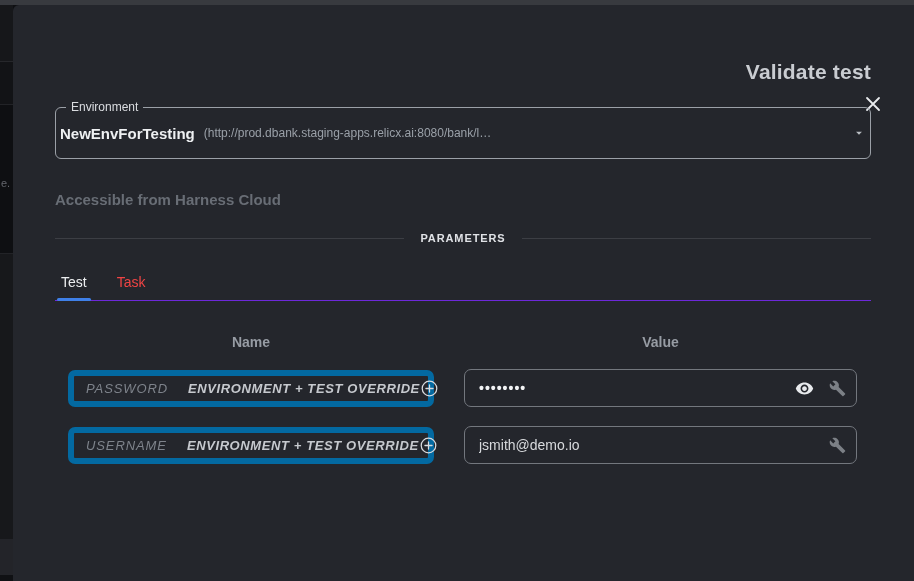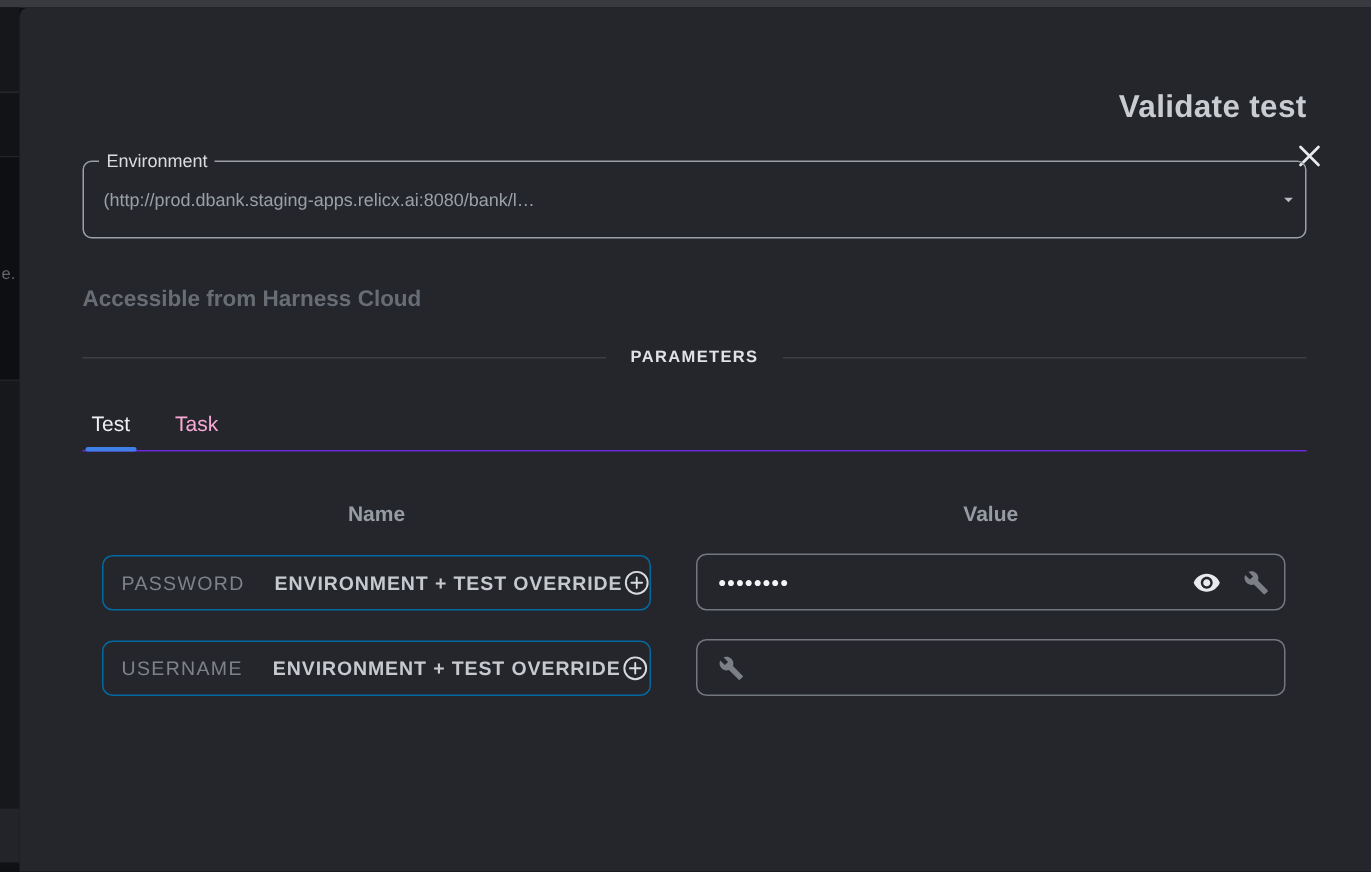--- a/index.html
+++ b/index.html
@@ -45,36 +45,36 @@
   .section-divider span { font-size:11px; font-weight:bold; letter-spacing:.9px;
                           color:#e0e2e6; white-space:nowrap; }
   .div-env { margin-top:27px; }
   .div-par { margin-top:24px; }
 
   .accessible { margin-top:32px; font-size:15px; font-weight:bold; color:#686d75; }
 
   
   .tabs { margin-top:30px; display:flex; border-bottom:1px solid #6d28d9; }
   .tab  { position:relative; margin:0 0 0 2px; padding:0 4px 10px 4px; font-size:14px;
-          color:#f9a8d4; cursor:pointer; margin-right:20px; }
+          color:#ef4444; cursor:pointer; margin-right:20px; }
   .tab.active { color:#eceef0; }
   .tab.active::after { content:""; position:absolute; left:0; right:0; bottom:-1px;
                        height:3px; border-radius:2px; background:#3f80e8; }
 
   
   .col-headers { display:flex; margin-top:33px; padding-left:13px; }
   .col-headers .hd { font-size:14px; font-weight:bold; color:#979ca4; text-align:center; }
   .hd-name  { width:366px; }
   .hd-value { flex:1; margin-left:30px; margin-right:14px; }
 
   
   .param-row { display:flex; align-items:center; padding-left:13px; margin-top:19px;
                padding-right:14px; gap:30px; }
-  .name-box  { width:366px; height:37px; border:1px solid #0369a1; border-radius:7px;
-               display:flex; align-items:center; padding:0 12px; background:transparent; }
+  .name-box  { width:366px; height:37px; border:6px solid #0369a1; border-radius:7px;
+               display:flex; align-items:center; padding:0 12px; background:transparent;font-style:italic; }
   .name-label{ font-size:13px; letter-spacing:.9px; color:#7e838b; }
   .name-badge{ margin-left:20px; font-size:13px; font-weight:bold; letter-spacing:.6px;
                color:#c6c9ce; white-space:nowrap; }
   .plus-btn  { margin-left:auto; background:none; border:none; cursor:pointer;
                display:flex; align-items:center; padding:0; }
 
   .value-box { flex:1; height:38px; border:1px solid #73777e; border-radius:7px;
                display:flex; align-items:center; padding:0 10px 0 14px; gap:15px;
                background:transparent; }
   .value-input { flex:1; min-width:0; background:transparent; border:none; outline:none;
@@ -105,20 +105,21 @@
         <svg width="18" height="18" viewBox="0 0 18 18">
           <path d="M3 3 L15 15 M15 3 L3 15" stroke="#e8eaed" stroke-width="1.8" stroke-linecap="round"></path>
         </svg>
       </span>
     </button>
 
     <h1 class="dlg-title">Validate test</h1>
 
     <div class="env-select">
       <span class="env-legend">Environment</span>
+      <span class="env-value">NewEnvForTesting</span>
       <span class="env-url">(http://prod.dbank.staging-apps.relicx.ai:8080/bank/l…</span>
       <span class="env-caret">
         <svg width="14" height="14" viewBox="0 0 24 24">
             <path d="M7 10l5 5 5-5z" fill="#b9bdc3"></path>
           </svg>
       </span>
     </div>
 
 
     <div class="accessible">Accessible from Harness Cloud</div>
@@ -176,20 +177,21 @@
         <button class="plus-btn">
           <span style="display:flex">
             <svg width="19" height="19" viewBox="0 0 24 24">
               <circle cx="12" cy="12" r="9.2" fill="none" stroke="#d8dbdf" stroke-width="1.6"></circle>
               <path d="M12 7.5v9 M7.5 12h9" stroke="#d8dbdf" stroke-width="1.6" stroke-linecap="round"></path>
             </svg>
           </span>
         </button>
       </div>
       <div class="value-box">
+        <input class="value-input" type="text" value="jsmith@demo.io" style="">
         <button class="icon-btn">
           <span style="display:flex">
             <svg width="17" height="17" viewBox="0 0 24 24">
               <path d="M22.7 19l-9.1-9.1c.9-2.3.4-5-1.5-6.9-2-2-5-2.4-7.4-1.3L9 6 6 9 1.6 4.7C.4 7.1.9 10.1 2.9 12.1c1.9 1.9 4.6 2.4 6.9 1.5l9.1 9.1c.4.4 1 .4 1.4 0l2.3-2.3c.5-.4.5-1.1.1-1.4z" fill="#7c8086"></path>
             </svg>
           </span>
         </button>
       </div>
     </div>
 

